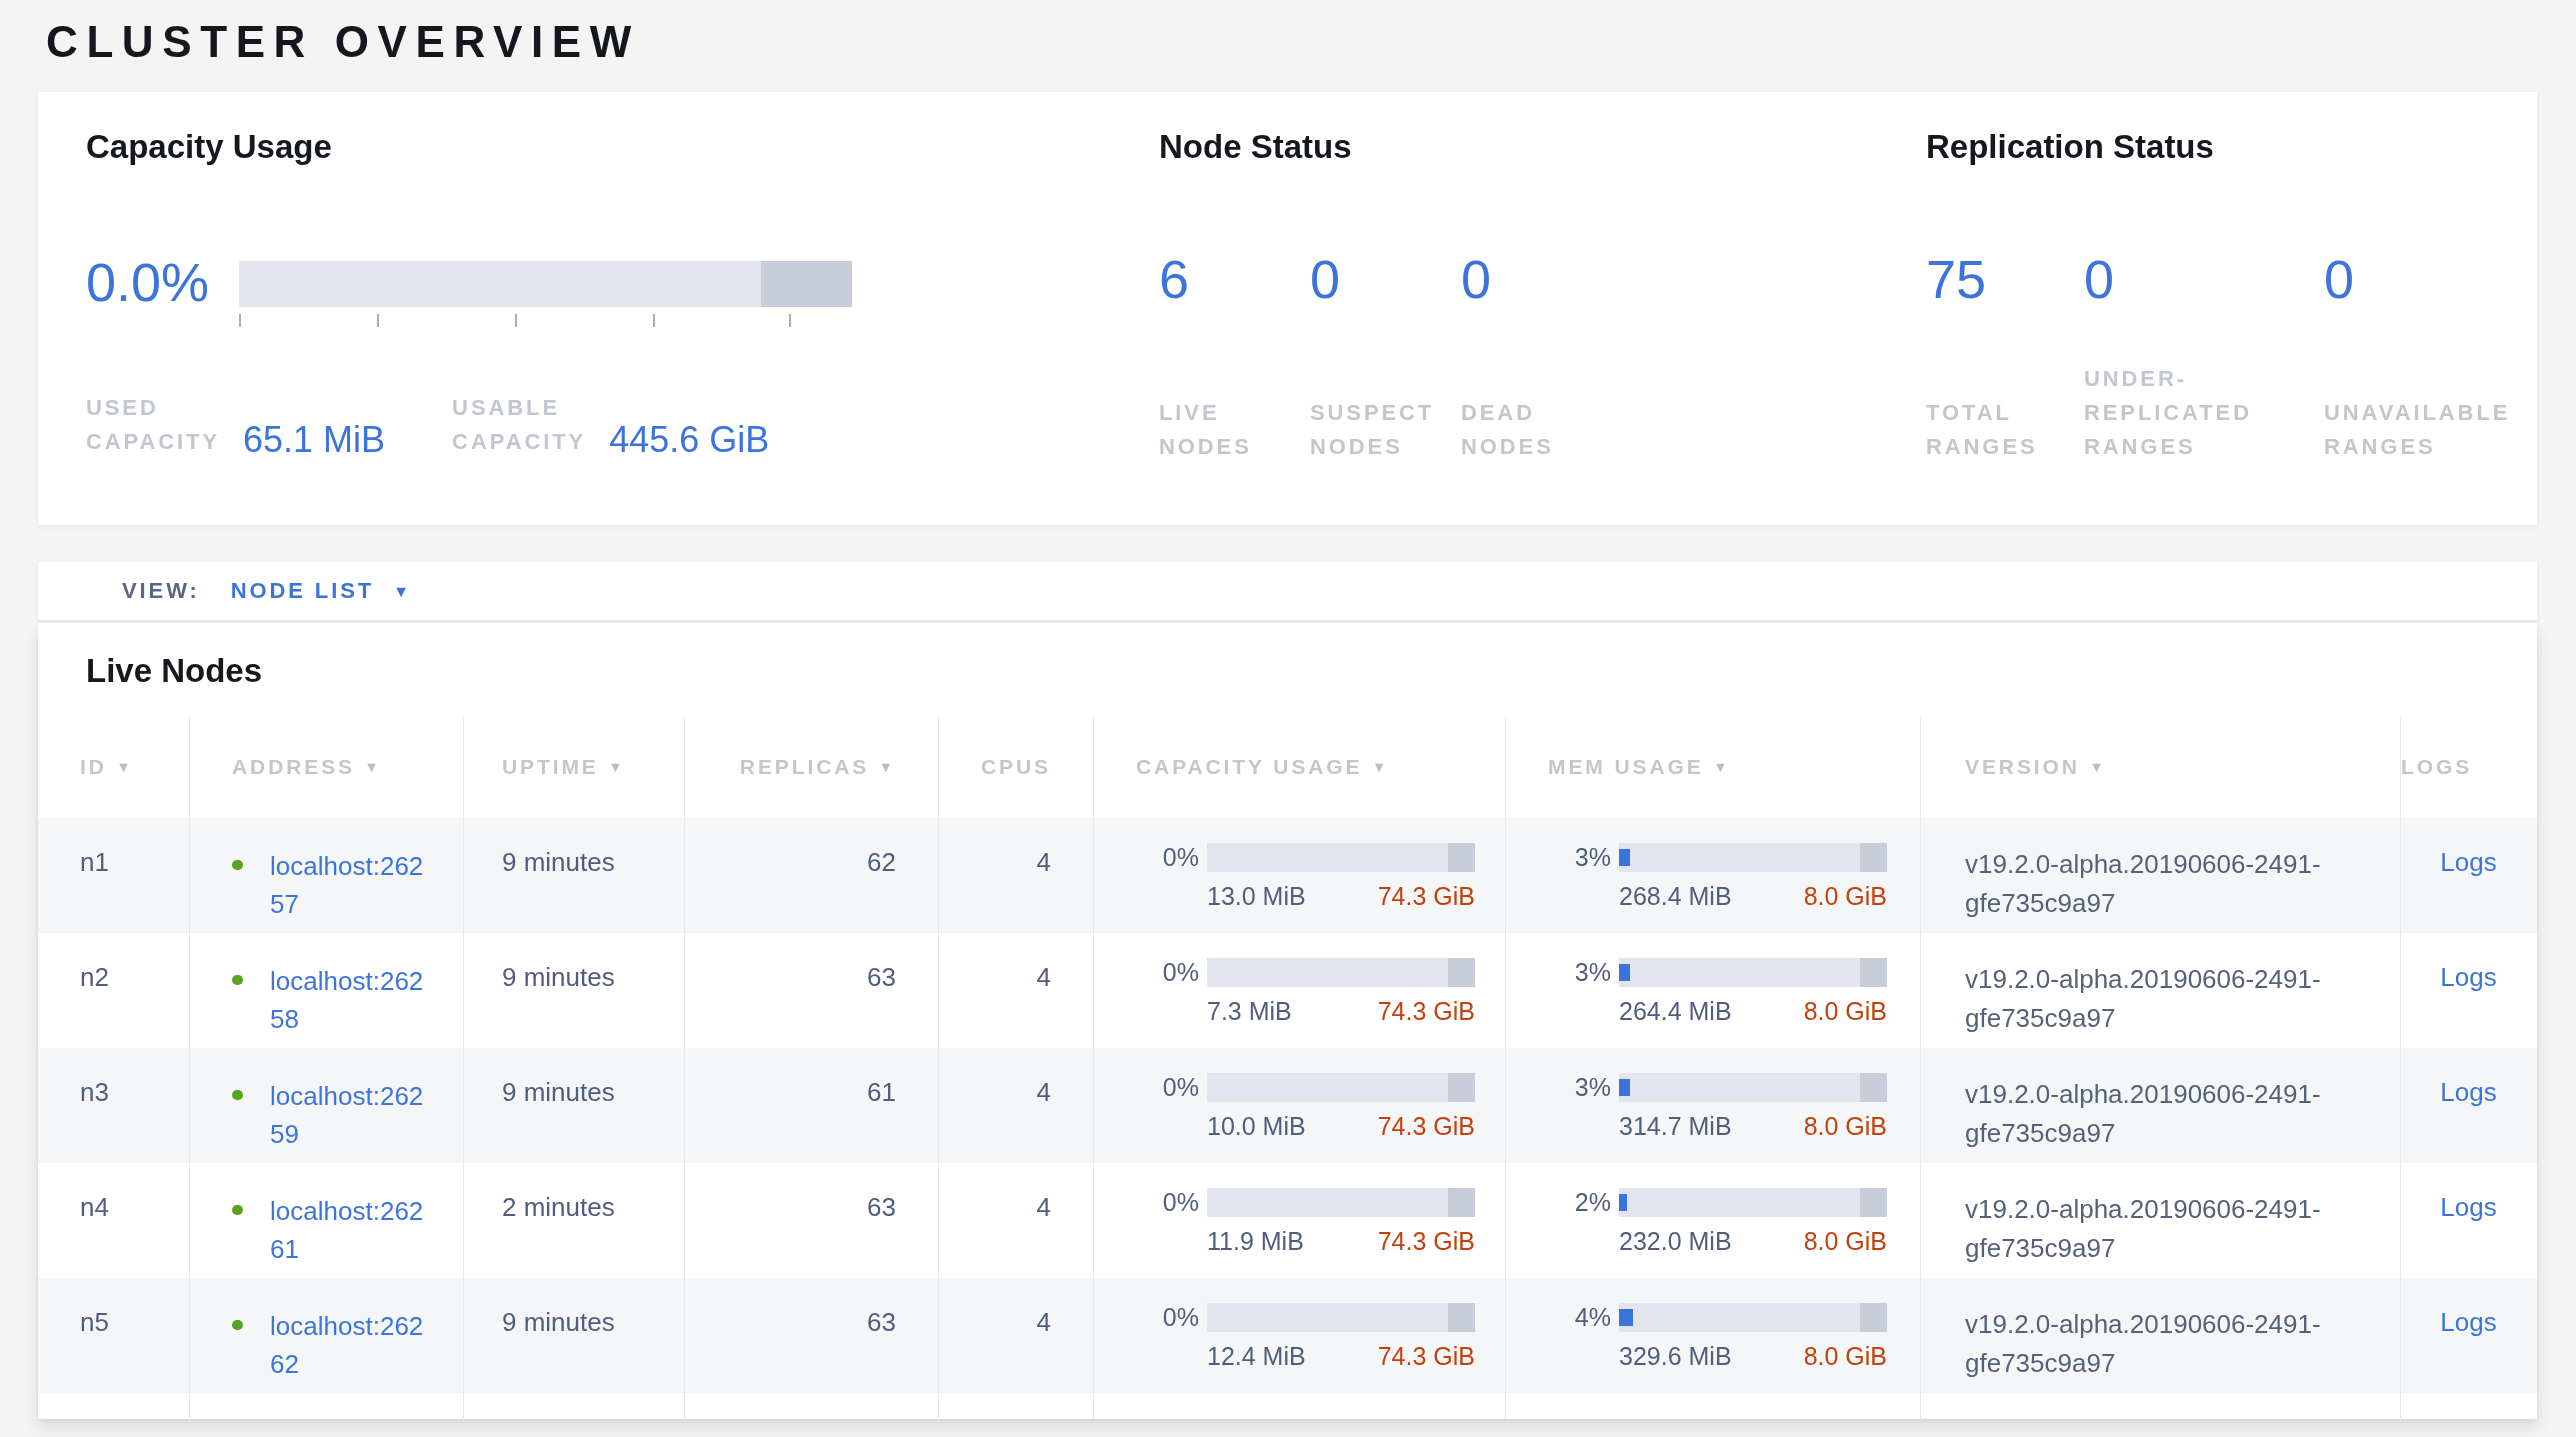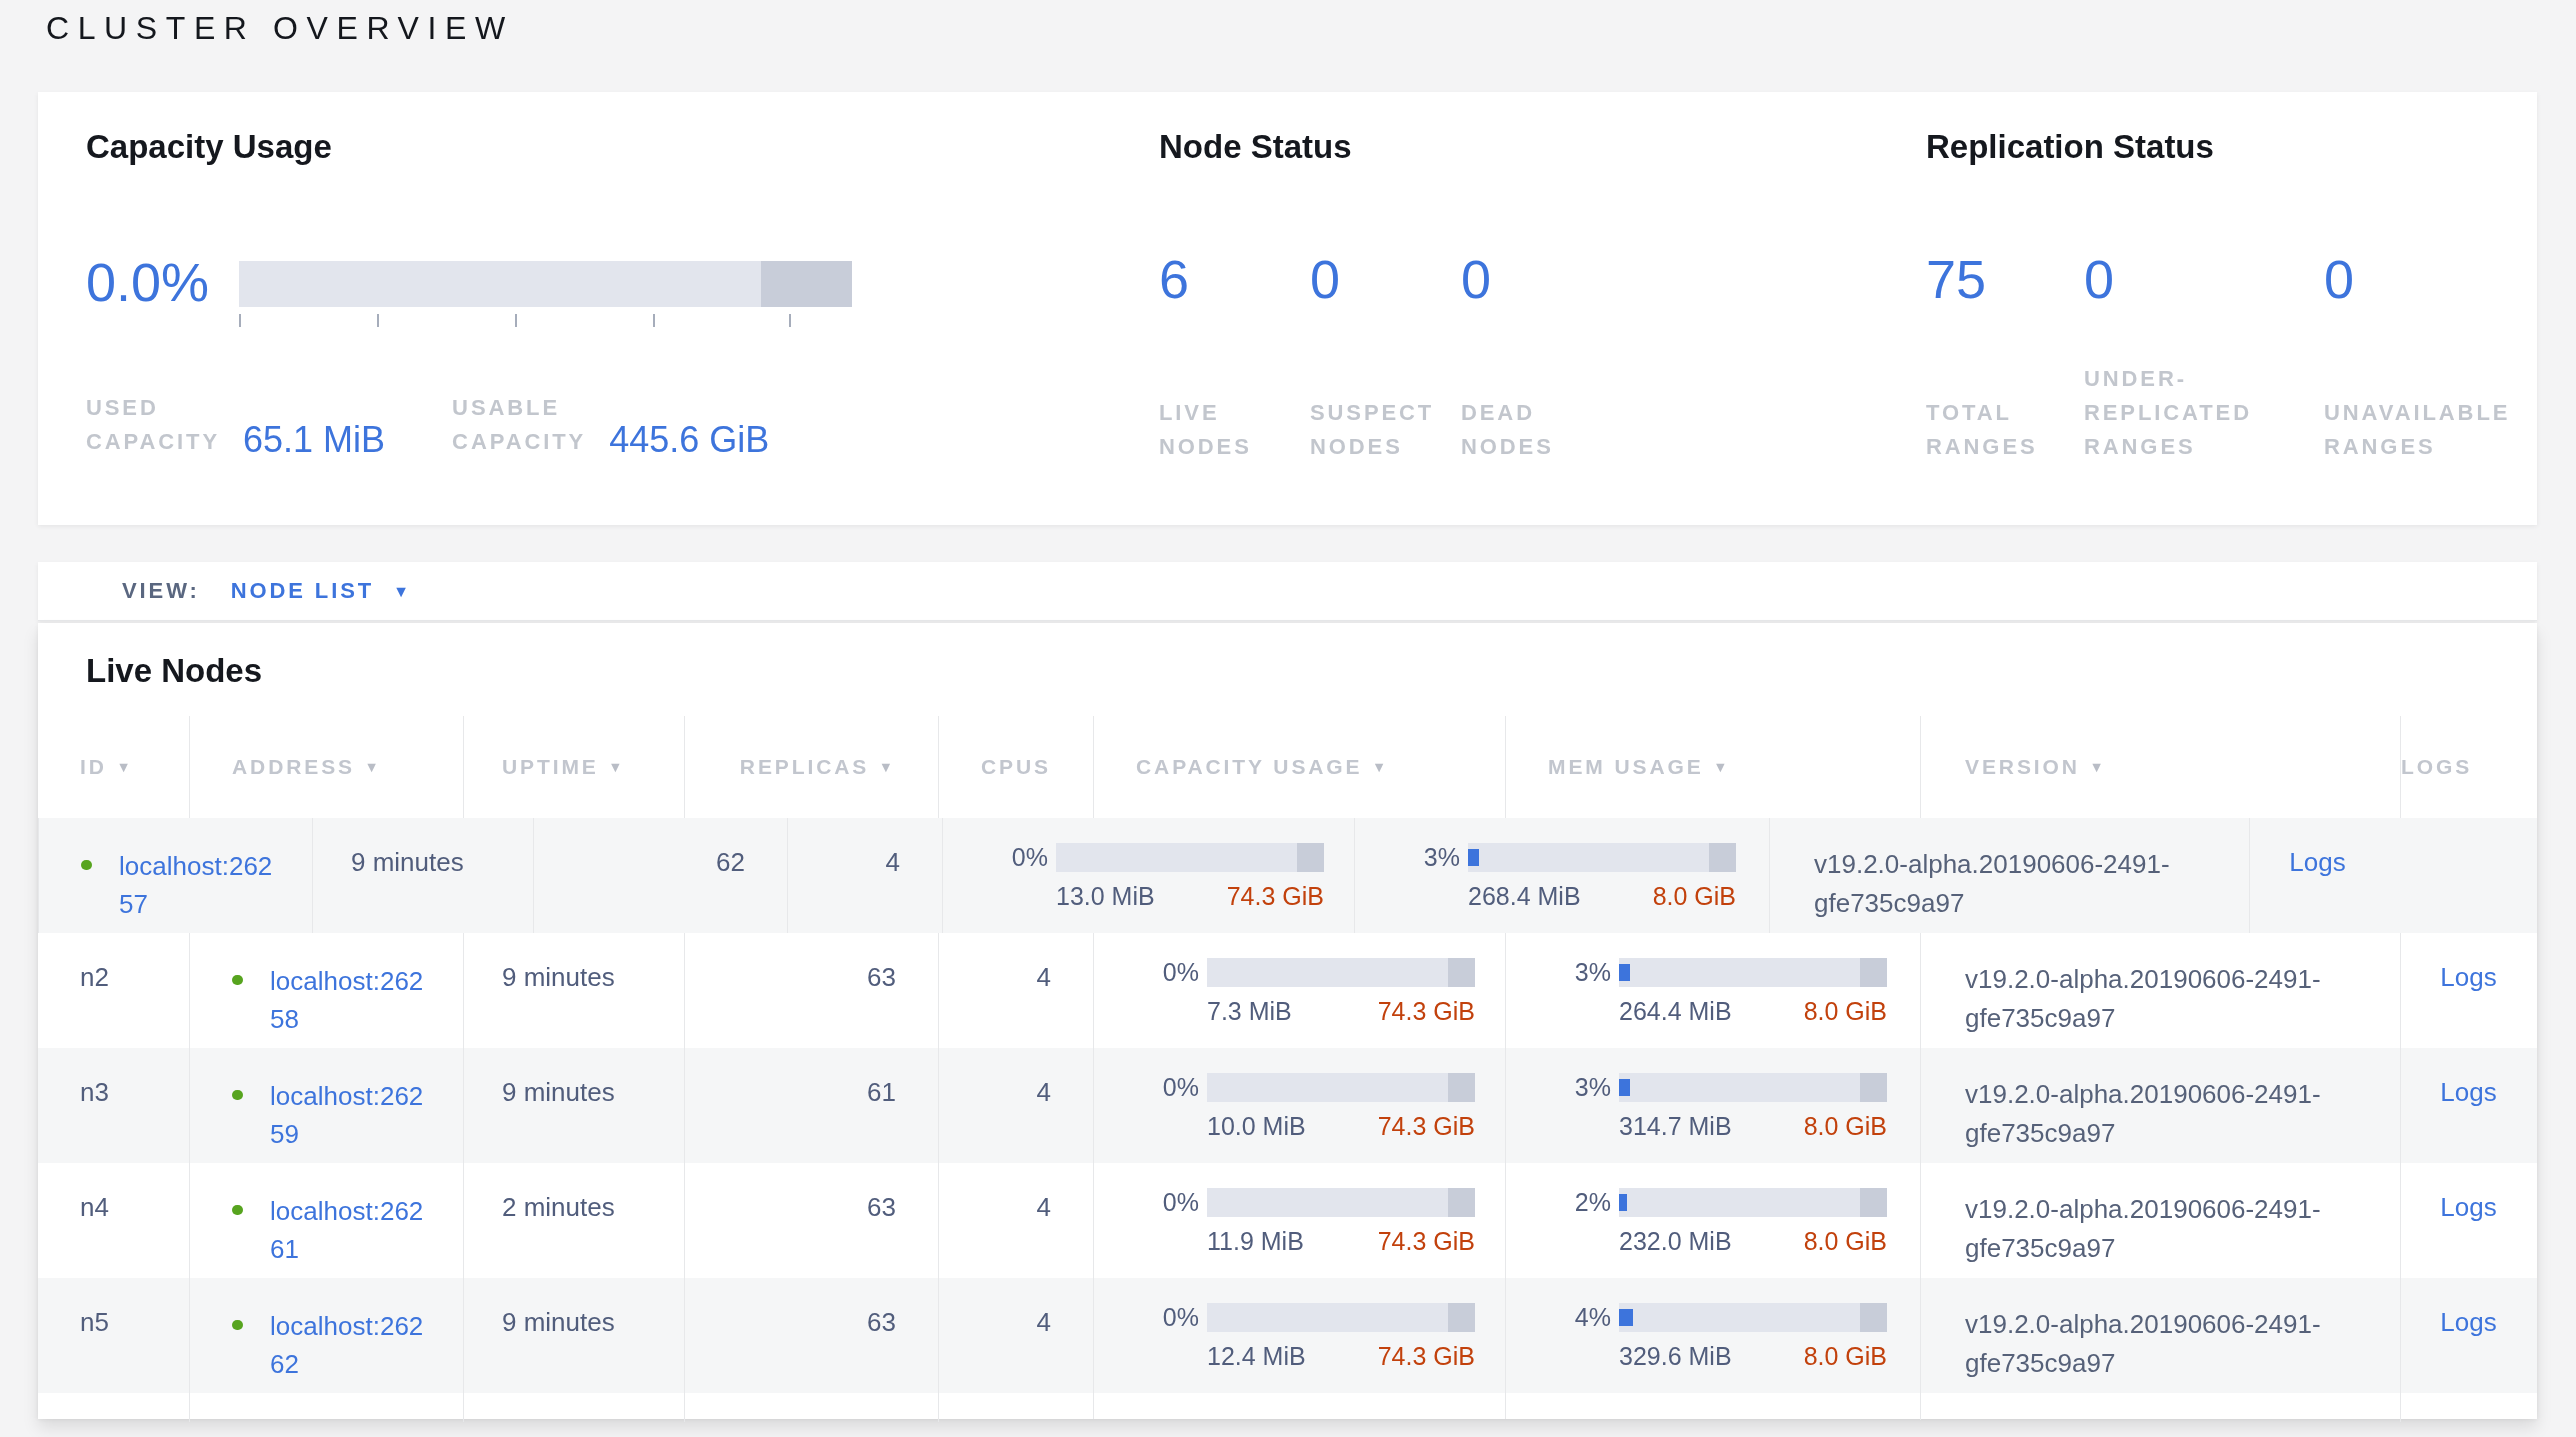--- a/index.html
+++ b/index.html
@@ -3,22 +3,22 @@
 <meta charset="utf-8">
 <style>
   html,body{margin:0;padding:0;}
   body{
     width:2576px;height:1438px;position:relative;overflow:hidden;
     background:#f4f4f5;
     font-family:"Liberation Sans",sans-serif;
     -webkit-font-smoothing:antialiased;
   }
   .page-title{
-    position:absolute;left:46px;top:10px;
-    font-size:32px;font-weight:400;letter-spacing:8.6px;color:#14171d;
+    position:absolute;left:46px;top:17px;
+    font-size:44px;font-weight:700;letter-spacing:8.6px;color:#14171d;
   }
   .card{
     position:absolute;left:38px;width:2499px;background:#ffffff;
     box-shadow:0 1.9px 4.8px rgba(0,0,0,0.07);
   }
   
   #summary-card{top:92px;height:433px;}
   .section{position:absolute;top:0;height:100%;}
   #sec-capacity{left:48px;width:1025px;}
   #sec-nodes{left:1121px;width:738px;}
@@ -228,20 +228,21 @@
       <div class="th c7 bl">
         <span>VERSION</span>
         <span class="arrow">▼</span>
       </div>
       <div class="th c8 bl al-center">
         <span>LOGS</span>
       </div>
     </div>
   <div class="tbody" id="tbody">
       <div class="tr stripe">
+        <div class="td c0"><span>n1</span></div>
         <div class="td c1 bl">
           <span class="dot"></span>
           <span class="addr link">localhost:26257</span>
         </div>
         <div class="td c2 bl">9 minutes</div>
         <div class="td c3 bl">62</div>
         <div class="td c4 bl">4</div>
         <div class="td c5 bl">
           <div class="bar-line">
             <span class="bpct">0%</span>

